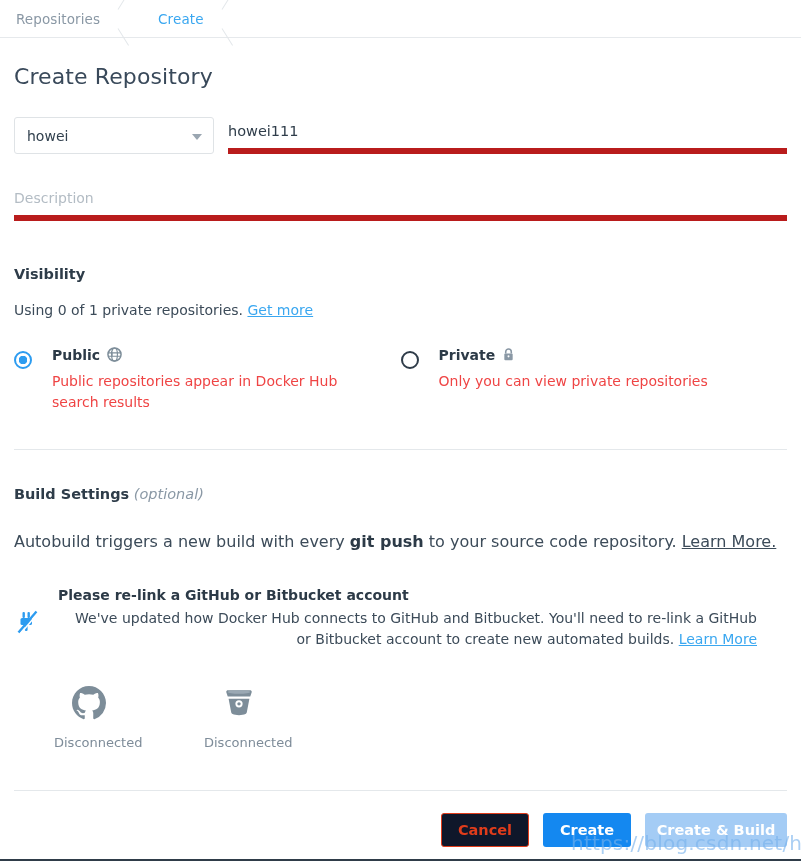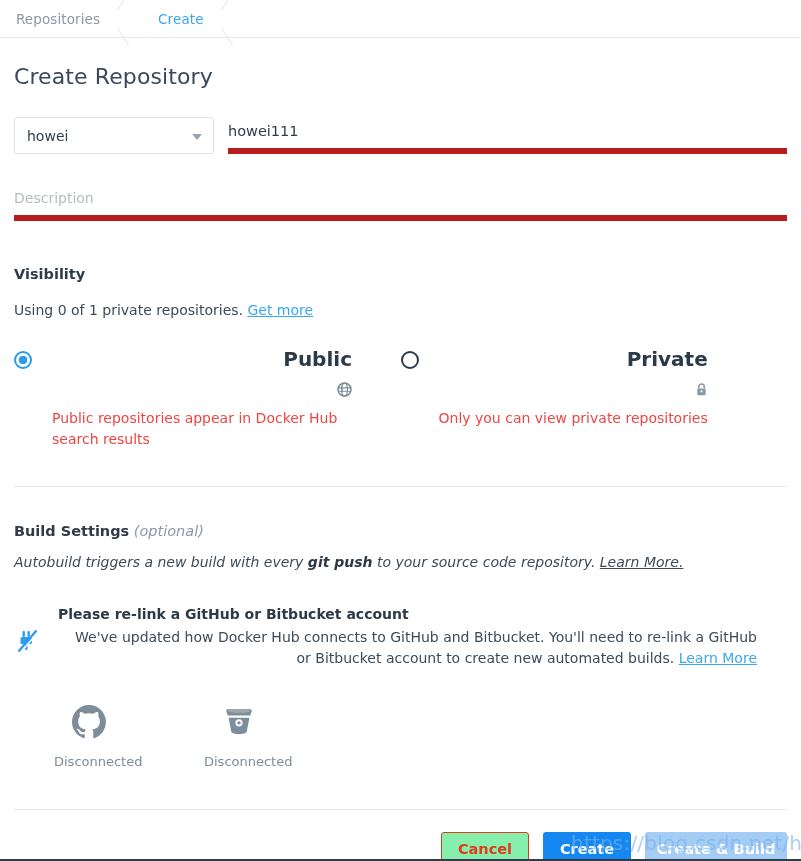--- a/index.html
+++ b/index.html
@@ -155,27 +155,26 @@
     cursor: pointer;
   }
   .radio.on {
     border: 2px solid #2d9cf0;
     background:
       radial-gradient(circle, #2d9cf0 0 4.2px, #fff 4.4px 100%);
   }
   .radio.off { border: 2px solid #2f3c49; background: #fff; }
   .radio-body { margin-left: 20px; }
   .radio-head {
-    font-size: 20px;
+    font-size: 14px;
     font-weight: bold;
     color: #2c3a47;
     display: flex;
-    align-items: flex-end;
+    align-items: flex-start;
     gap: 7px;
-    flex-direction: column;
   }
   .radio-desc {
     font-size: 14px;
     color: #ef4444;
     margin-top: 6px;
     line-height: 21px;
     max-width: 300px;
   }
 
   .divider {
@@ -186,24 +185,23 @@
 
   
   .build-title {
     margin-top: 36px;
     font-size: 14.5px;
     color: #2e3c49;
   }
   .build-title b { font-weight: bold; }
   .build-title i { color: #8a98a5; font-style: italic; }
   .autobuild-line {
-    margin-top: 15px;
-    font-size: 14px;
+    margin-top: 30px;
+    font-size: 16px;
     color: #3c4b59;
-    font-style: italic;
   }
   .autobuild-line b { color: #2c3a47; }
   .link-dark {
     color: #3c4b59;
     text-decoration: underline;
     cursor: pointer;
   }
 
   
   .alert {
@@ -260,21 +258,21 @@
     display: flex;
     align-items: center;
     justify-content: center;
     box-sizing: border-box;
     cursor: pointer;
     font-family: inherit;
     border: 1px solid transparent;
   }
   .btn-cancel {
     width: 88px;
-    background: #86efac;
+    background: #0f172a;
     border-color: #e03c1b;
     color: #e03c1b;
   }
   .btn-create {
     width: 88px;
     background: #1488f0;
     color: #fff;
   }
   .btn-create-build {
     width: 142px;

